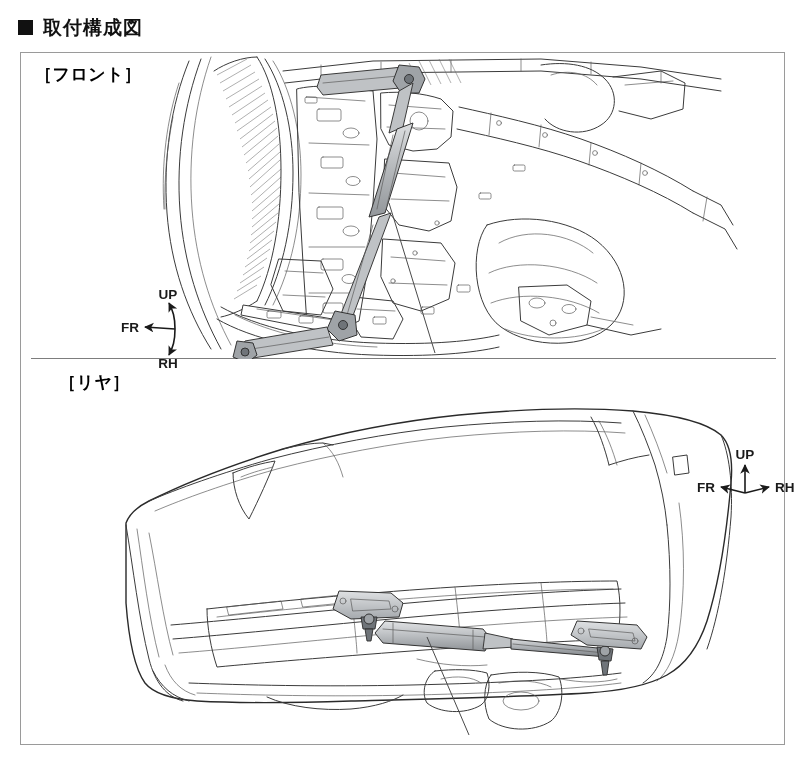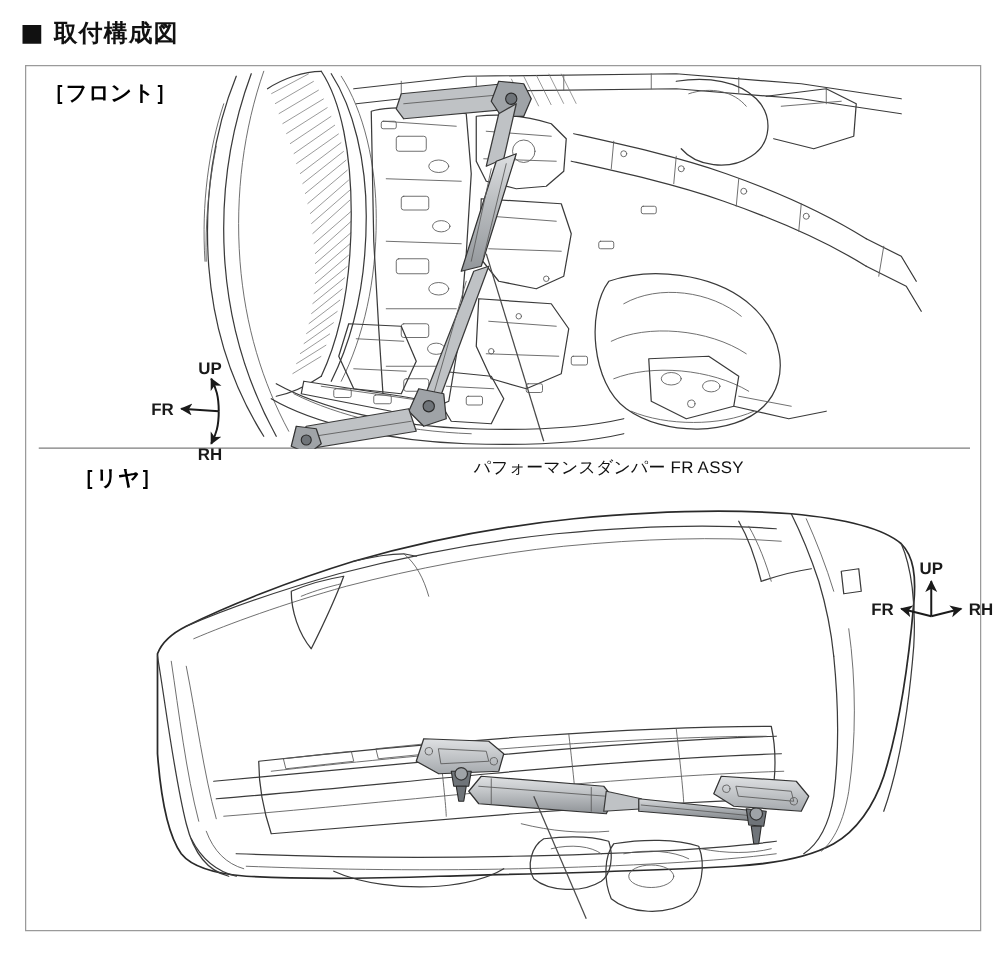--- a/index.html
+++ b/index.html
@@ -349,21 +349,20 @@
 
       <path d="M50,42 L20,40" stroke="#1a1a1a" stroke-width="1.6" fill="none" marker-end="url(#arrF)"></path>
 
       <path d="M50,42 C50,54 48,60 44,68" stroke="#1a1a1a" stroke-width="1.6" fill="none" marker-end="url(#arrF)"></path>
       <text class="axis-label" x="43" y="12" text-anchor="middle">UP</text>
       <text class="axis-label" x="14" y="45" text-anchor="end">FR</text>
       <text class="axis-label" x="43" y="81" text-anchor="middle">RH</text>
     </svg>
   </div>
 
-  <div class="callout front-callout">パフォーマンスダンパー FR ASSY</div>
 
   <div class="section-label rear">［リヤ］</div>
 
   <svg class="illus illus-rear" width="765" height="393" viewBox="0 0 765 393">
     <defs>
       <clipPath id="rearClip">
           <rect x="0" y="0" width="765" height="393"></rect>
         </clipPath>
       <linearGradient id="rDamperGrad" x1="0" y1="0" x2="0" y2="1">
         <stop offset="0%" stop-color="#e0e2e4"></stop>

